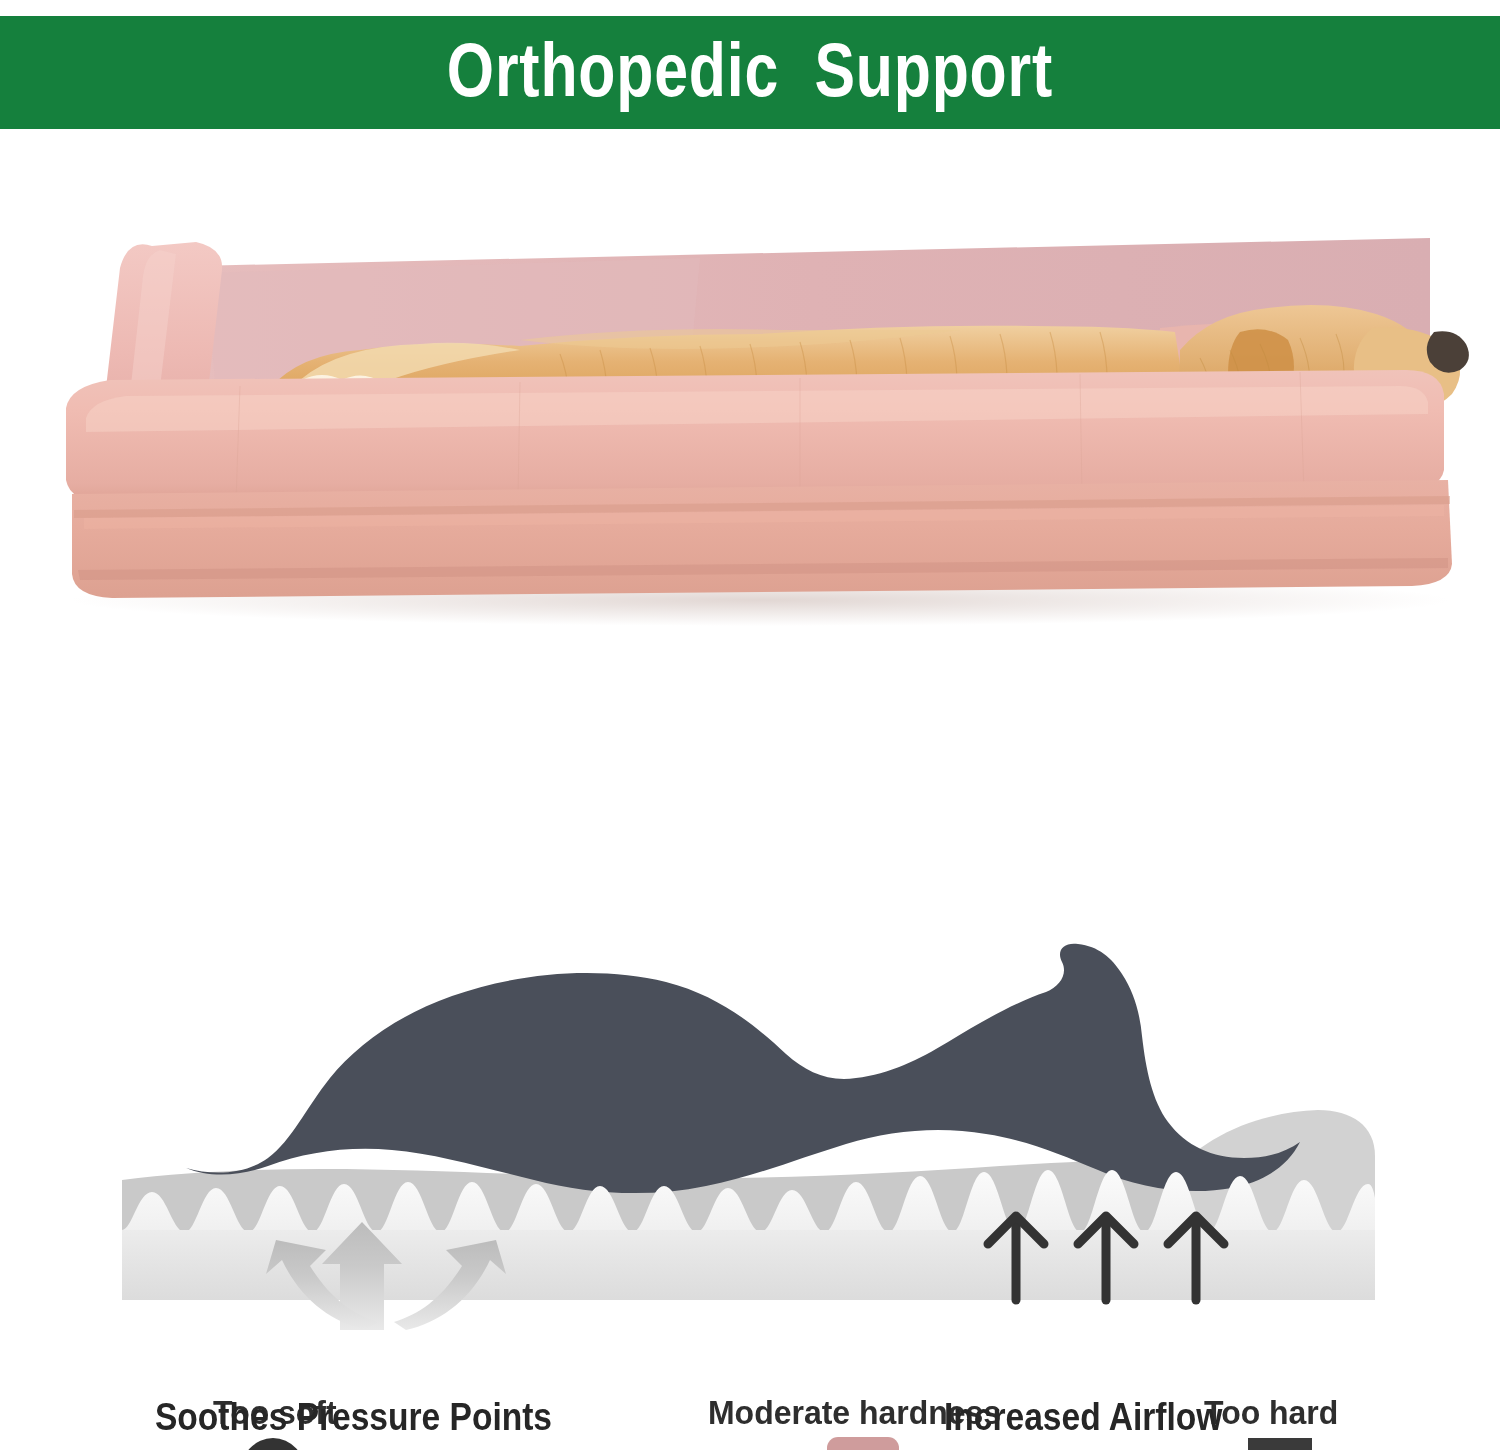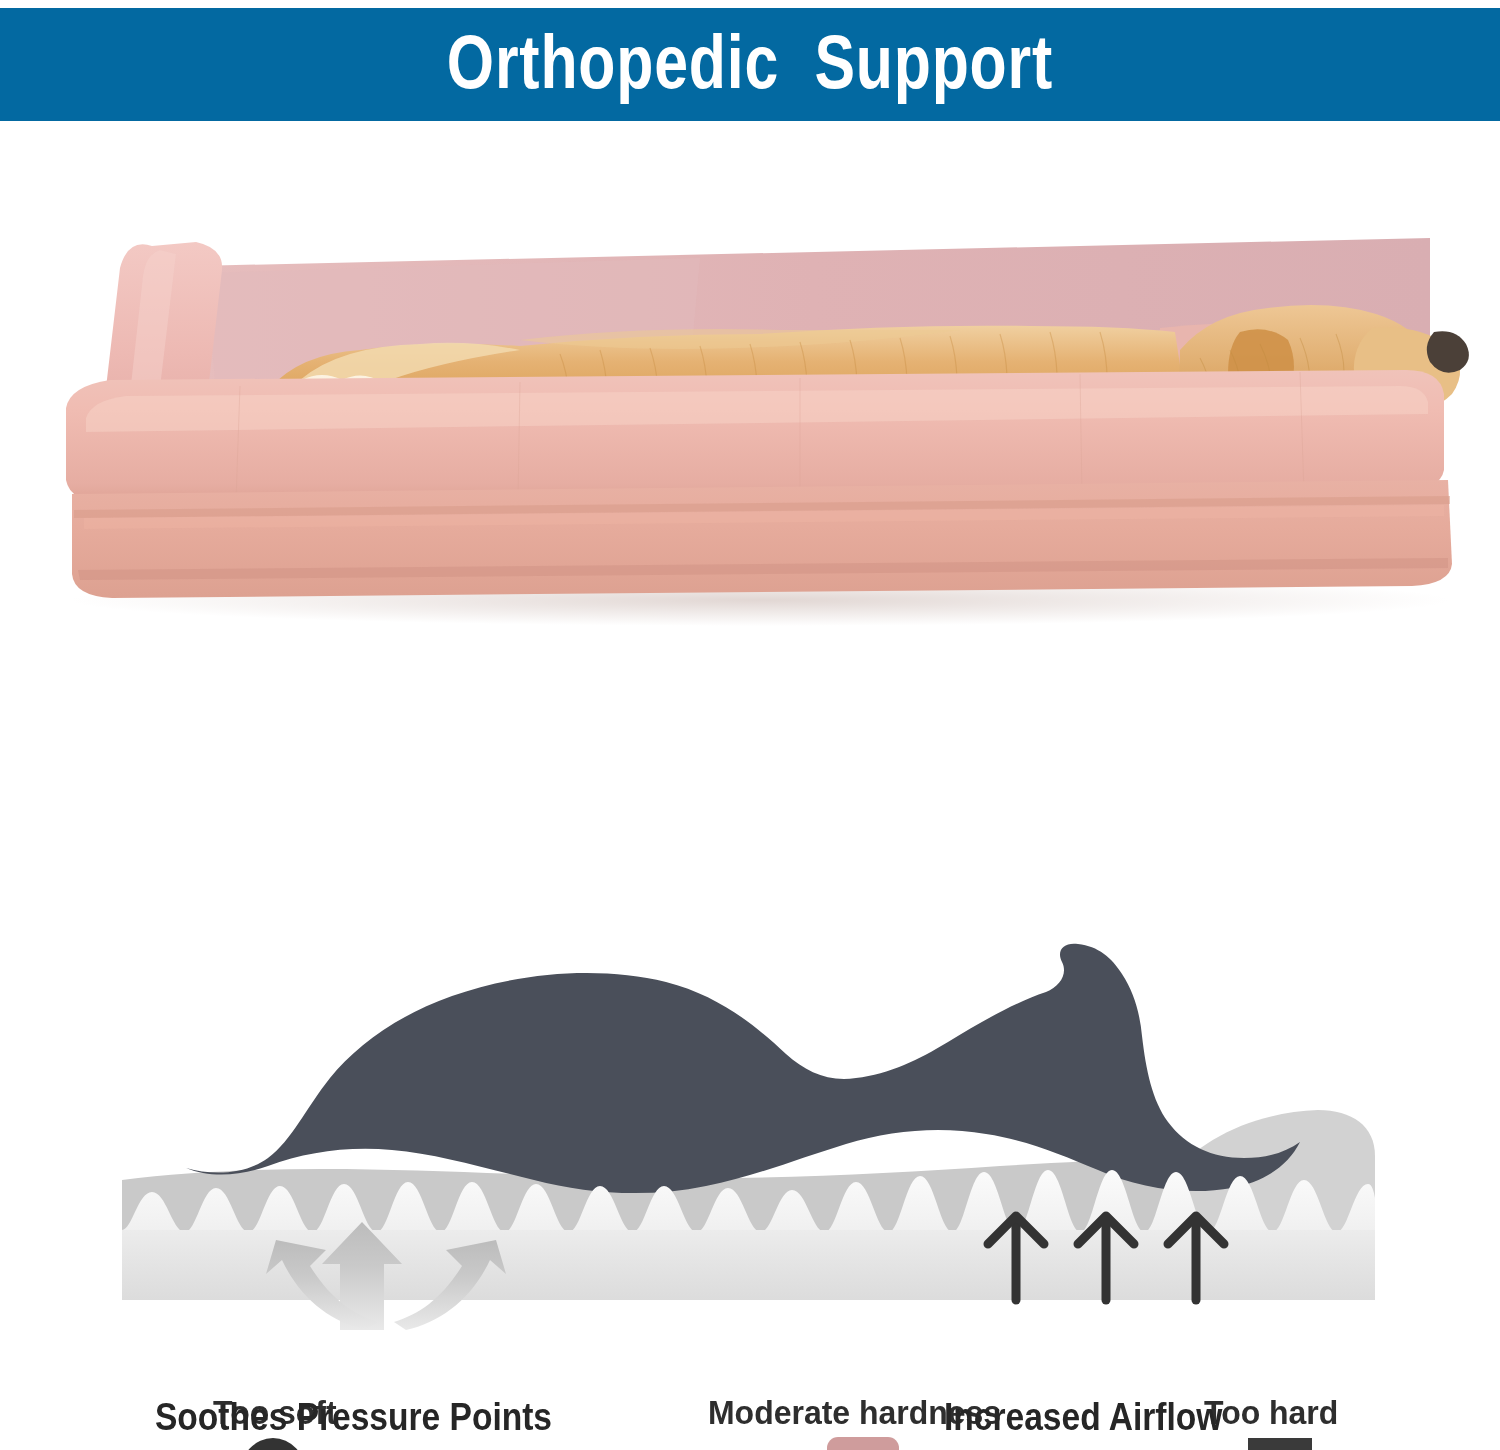--- a/index.html
+++ b/index.html
@@ -1,21 +1,21 @@
 <!DOCTYPE html>
 <html><head>
 <meta charset="utf-8">
 <style>
   html,body{margin:0;padding:0;background:#fff;}
   body{width:1500px;height:1450px;position:relative;overflow:hidden;
        font-family:"Liberation Sans","DejaVu Sans",sans-serif;}
 
   
-  #header-band{position:absolute;left:0;top:8px;width:1500px;height:113px;
-     background:#0369a1;display:flex;align-items:center;justify-content:center;}
+  #header-band{position:absolute;left:0;top:16px;width:1500px;height:113px;
+     background:#15803d;display:flex;align-items:center;justify-content:center;}
   #header-title{color:#ffffff;font-size:76px;font-weight:bold;letter-spacing:1px;
      transform:scaleX(.80);transform-origin:center center;white-space:pre;
      font-family:"Liberation Sans","DejaVu Sans",sans-serif;line-height:1;
      padding-bottom:6px;}
 
   
   #hero-photo{position:absolute;left:0;top:118px;width:1500px;height:540px;}
 
   
   #hardness-scale{position:absolute;left:8px;top:690px;width:1244px;height:225px;text-align:center;}

